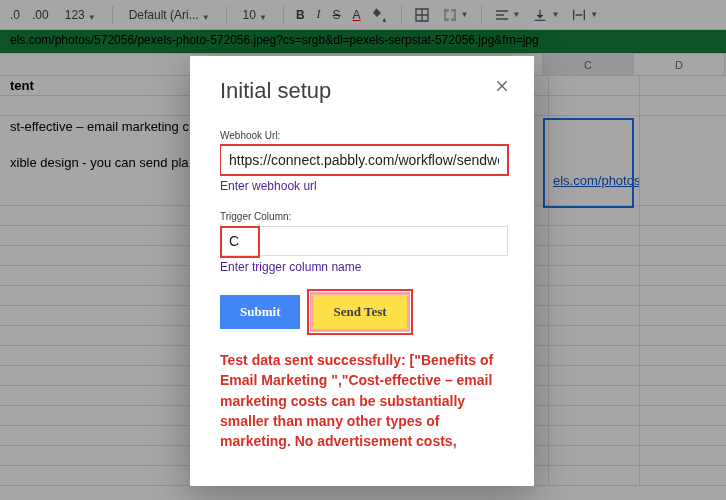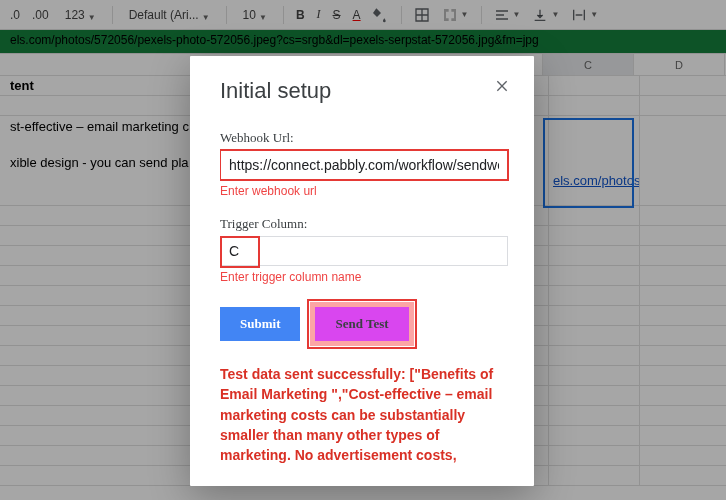--- a/index.html
+++ b/index.html
@@ -121,50 +121,49 @@
       right: 22px;
       width: 20px;
       height: 20px;
       cursor: pointer;
       color: #5f6368;
       font-size: 18px;
       text-align: center;
       line-height: 18px;
     }
     .field-label {
-      font-size: 13px;
+      font-size: 10px;
       color: #3c4043;
       margin-bottom: 4px;
-      font-family: Liberation Serif, serif;
     }
     .field-input {
       width: 100%;
       border: 1px solid #dadce0;
       padding: 6px 8px;
       font-size: 14px;
       color: #202124;
       outline: none;
     }
     .highlight-red { outline: 2px solid #e53935; outline-offset: -1px; }
     .hint {
       font-size: 12px;
-      color: #ef4444;
+      color: #4c1d95;
       margin-top: 4px;
       margin-bottom: 18px;
     }
     .button-row { display: flex; gap: 10px; align-items: center; margin-bottom: 18px; }
     .btn {
       padding: 9px 20px;
       font-size: 13px;
       border: none;
       cursor: pointer;
       font-family: Liberation Serif, serif;
     }
     .btn-primary { background: #4285f4; color: #fff; font-weight: bold; }
-    .btn-secondary { background: #d946ef; color: #3c4043; border: 5px solid #fca5a5; font-weight: bold; }
+    .btn-secondary { background: #fde047; color: #3c4043; border: 3px solid #fca5a5; font-weight: bold; }
     .status-msg {
       color: #d93025;
       font-size: 14px;
       font-weight: bold;
       line-height: 1.45;
     }
     .trigger-box-wrap { position: relative; width: 100%; }
     .trigger-overlay-box {
       position: absolute;
       left: 0; top: 0;

